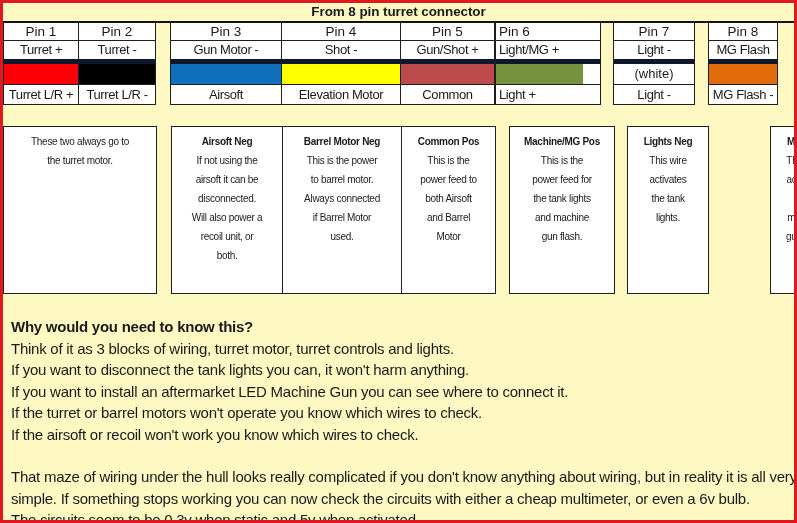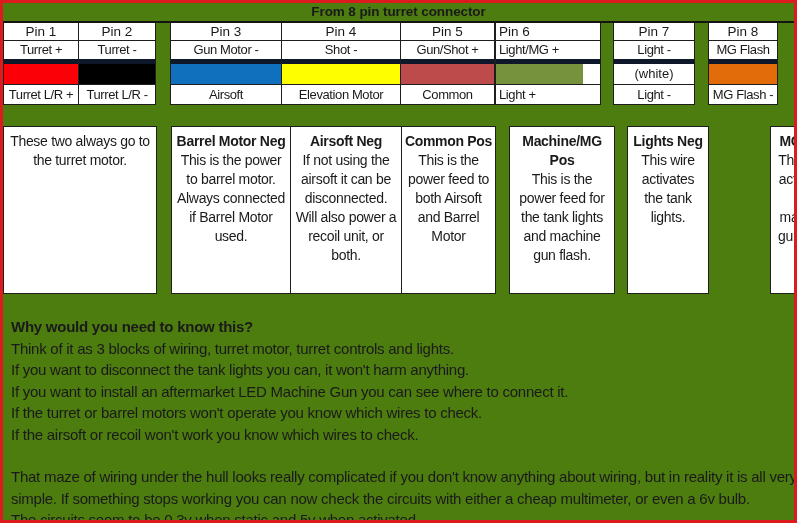--- a/index.html
+++ b/index.html
@@ -1,39 +1,39 @@
 <!DOCTYPE html>
 <html><head>
 <meta charset="utf-8">
 <style>
   html,body{margin:0;padding:0;background:#ffffff;}
   body{font-family:"Liberation Sans", sans-serif; color:#1a1a1a;}
   .frame{
     position:relative; width:797px; height:523px; box-sizing:border-box;
-    border:3px solid #DD1B1E; background:#4d7c0f; overflow:hidden;
+    border:3px solid #DD1B1E; background:#fef9c3; overflow:hidden;
   }
   .title-row{
     height:18px; line-height:18px; border-bottom:2px solid #141414;
     text-align:center; font-weight:bold; font-size:13.5px; letter-spacing:-0.1px;
   }
   .pin-table{display:flex; align-items:flex-start;}
   .grp{display:flex;}
   .pin-col{box-sizing:border-box; border:1px solid #1e1e1e; border-top:none; background:#fff; overflow:hidden;}
   .pin-col + .pin-col{margin-left:-1px;}
   .pin-header{height:17px; line-height:17px; border-bottom:1px solid #1e1e1e; text-align:center; font-size:13.5px; overflow:hidden;}
   .pin-fn{height:18px; line-height:18px; border-bottom:5px solid #0f172a; text-align:center; font-size:13px; letter-spacing:-0.4px; overflow:hidden;}
   .pin-color{height:20px; border-bottom:1px solid #1e1e1e; position:relative; text-align:center; line-height:20px; font-size:13px; overflow:hidden;}
   .pin-fn-bottom{height:19px; line-height:19px; text-align:center; font-size:13px; letter-spacing:-0.4px; overflow:hidden;}
   .left-align .pin-header,.left-align .pin-fn,.left-align .pin-fn-bottom{text-align:left; padding-left:3px;}
   .band{position:absolute; left:0; top:0; bottom:0; right:0;}
   .band.partial{right:16%;}
   .desc-row{display:flex; align-items:flex-start; margin-top:21px;}
   .desc-box{
     box-sizing:border-box; border:1px solid #1e1e1e; height:168px; background:#fff;
-    padding:5px 1px 0 1px; font-size:14px; line-height:19px; letter-spacing:-0.3px;
+    padding:5px 1px 0 1px; font-size:10px; line-height:19px; letter-spacing:-0.3px;
     text-align:center; overflow:hidden;
   }
   .desc-box + .desc-box{margin-left:-1px;}
   .desc-title{font-weight:bold; white-space:pre-line;}
   .desc-body{white-space:pre-line;}
   .notes{margin-top:22px; padding-left:8px; font-size:15px; line-height:21.5px; letter-spacing:-0.25px; white-space:nowrap; overflow:hidden;}
   .notes-heading{font-weight:bold;}
   .notes-spacer{height:21px;}
 </style>
 </head>
@@ -116,36 +116,36 @@
       </div>
     </div>
   <div class="desc-row" id="desc-row">
       <div class="grp" style="margin-left: 0px;">
         <div class="desc-box" style="width: 154px;">
           <div class="desc-body">These two always go to
 the turret motor.</div>
         </div>
       </div>
       <div class="grp" style="margin-left: 14px;">
-        <div class="desc-box" style="width: 120px;">
-          <div class="desc-title">Barrel Motor Neg</div>
-          <div class="desc-body">This is the power
-to barrel motor.
-Always connected
-if Barrel Motor
-used.</div>
-        </div>
         <div class="desc-box" style="width: 112px;">
           <div class="desc-title">Airsoft Neg</div>
           <div class="desc-body">If not using the
 airsoft it can be
 disconnected.
 Will also power a
 recoil unit, or
 both.</div>
+        </div>
+        <div class="desc-box" style="width: 120px;">
+          <div class="desc-title">Barrel Motor Neg</div>
+          <div class="desc-body">This is the power
+to barrel motor.
+Always connected
+if Barrel Motor
+used.</div>
         </div>
         <div class="desc-box" style="width: 95px;">
           <div class="desc-title">Common Pos</div>
           <div class="desc-body">This is the
 power feed to
 both Airsoft
 and Barrel
 Motor</div>
         </div>
       </div>

